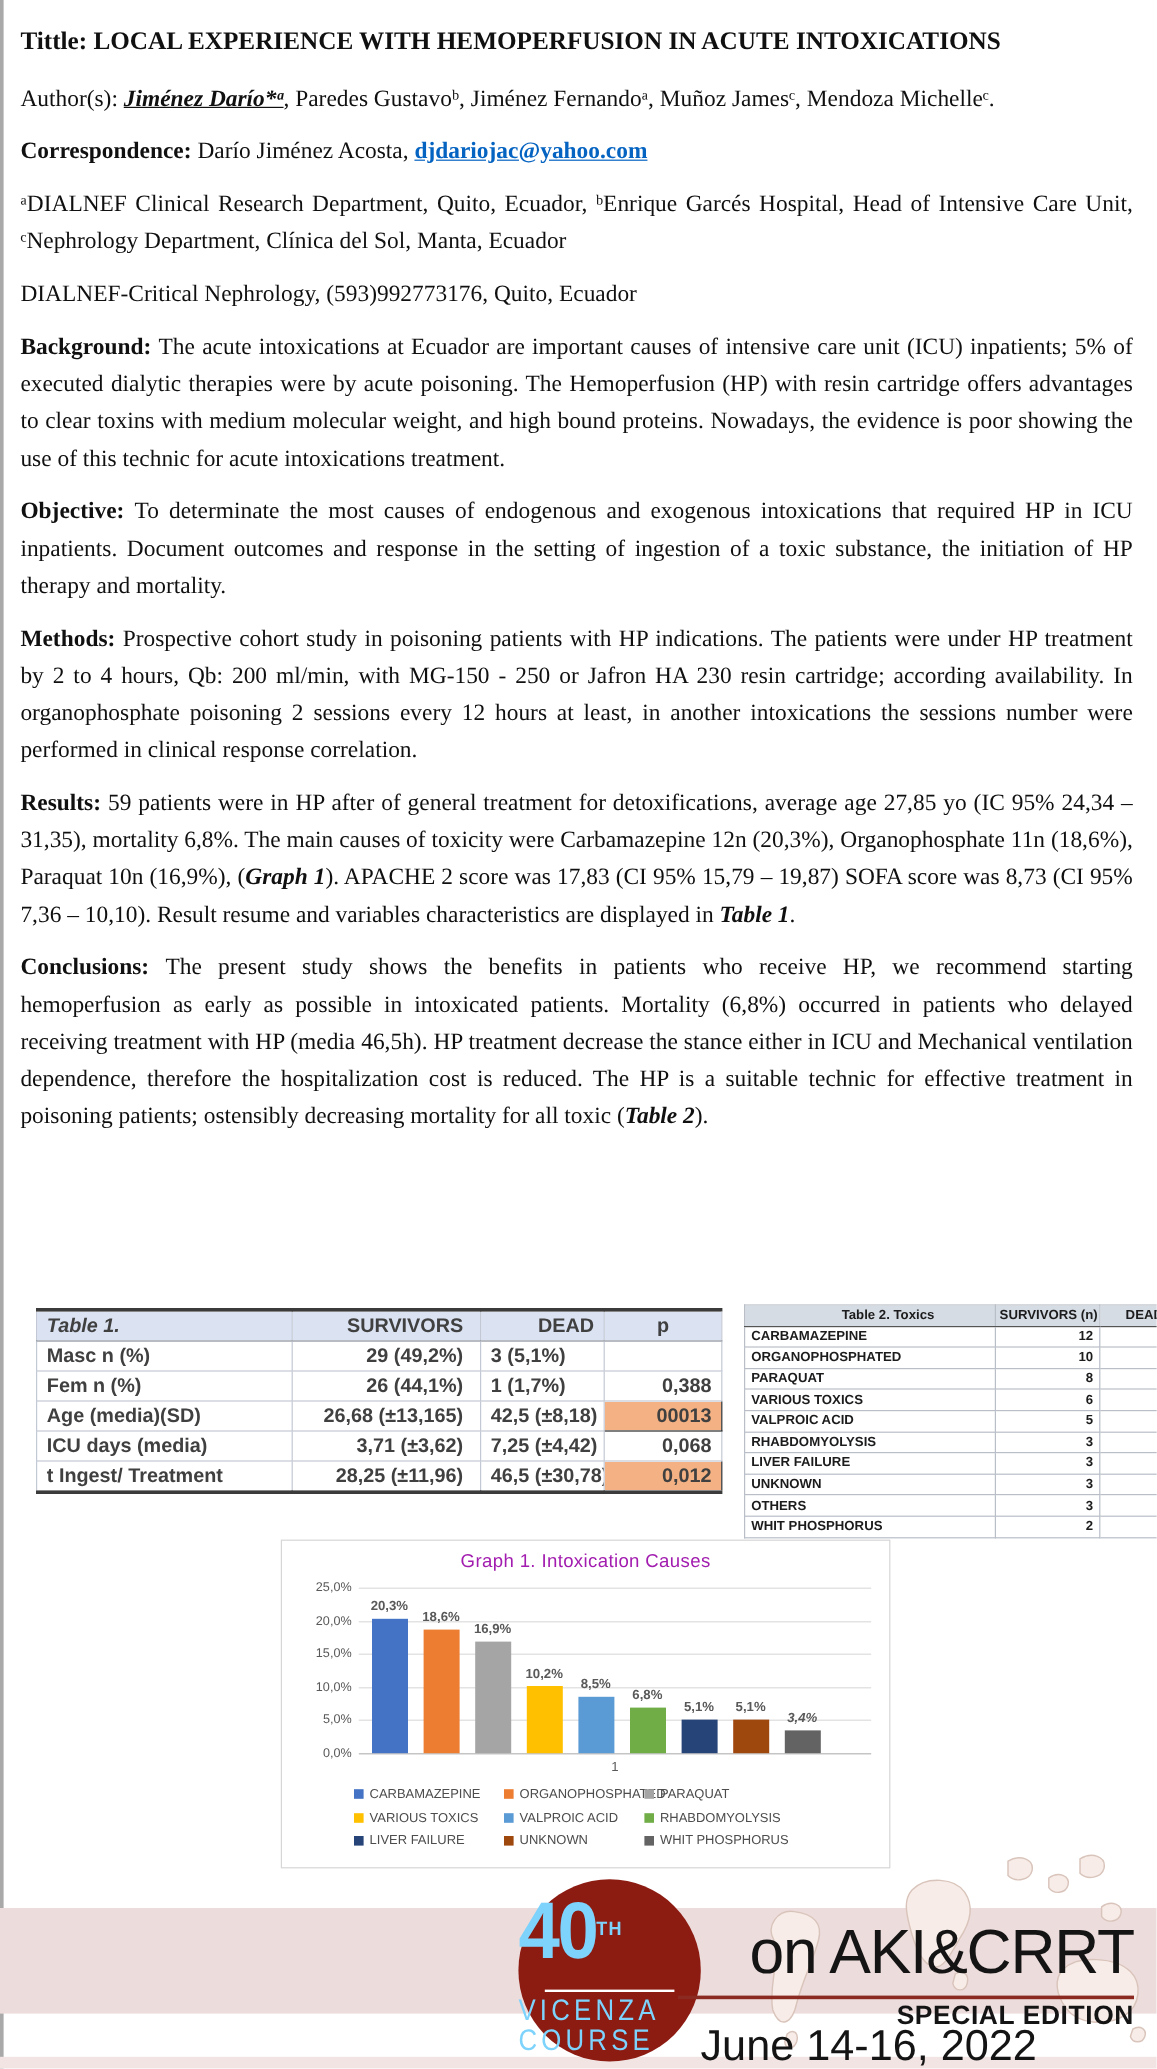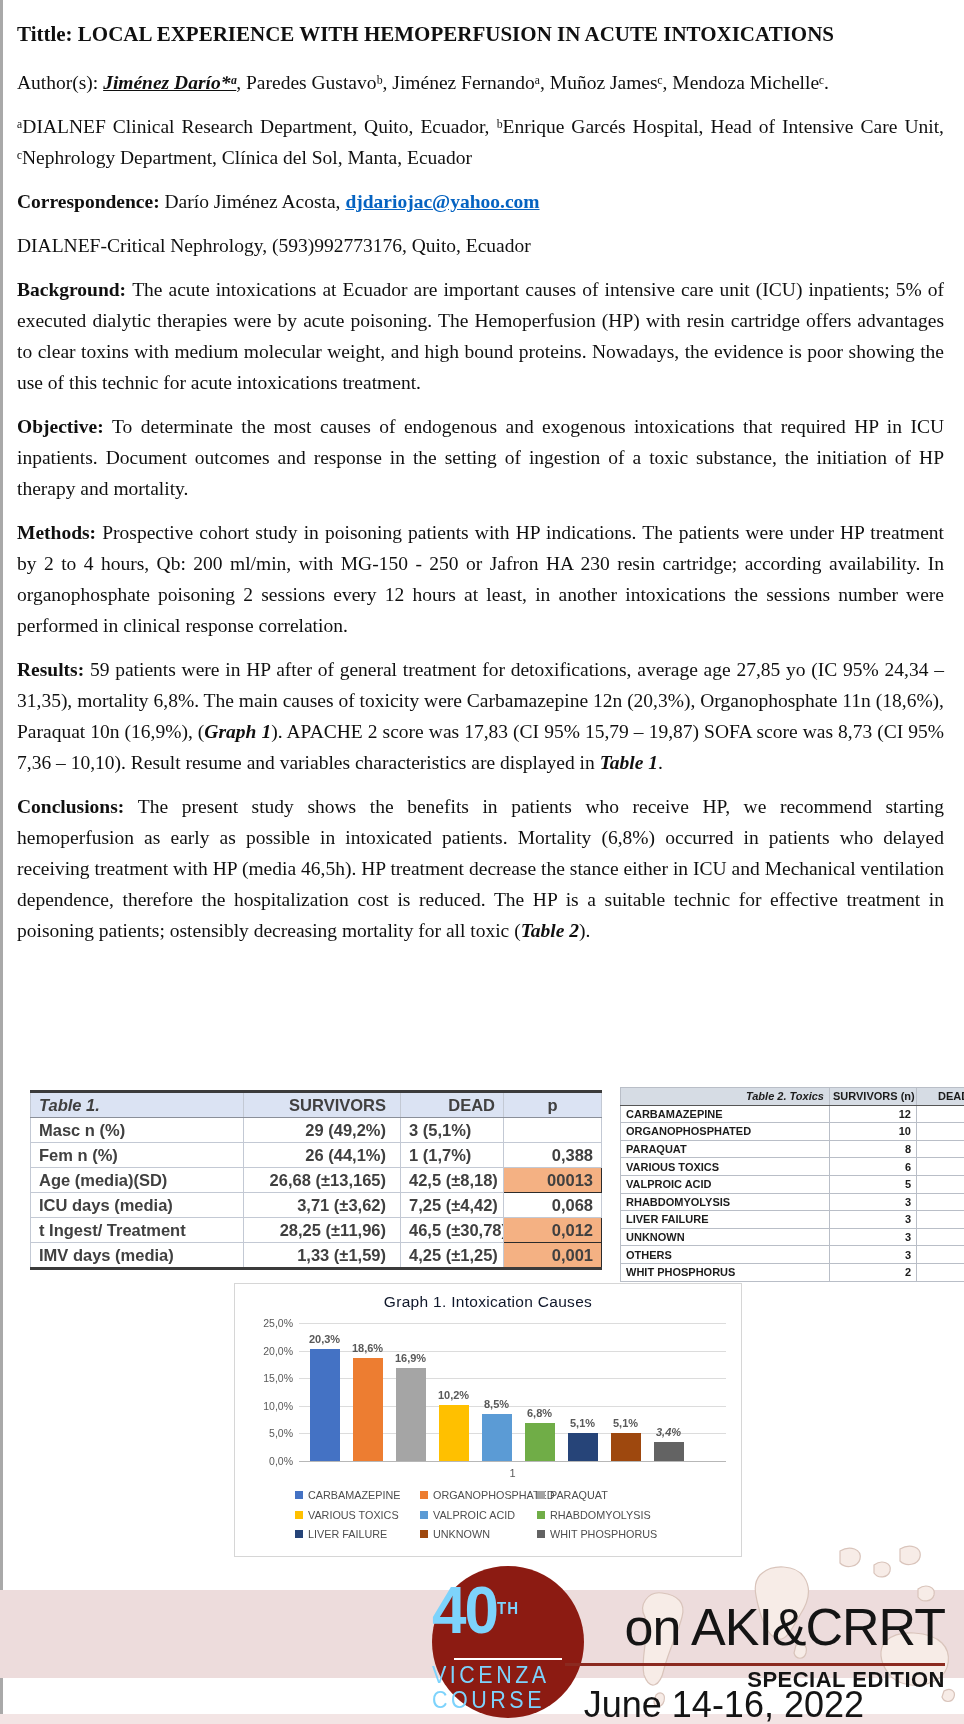--- a/index.html
+++ b/index.html
@@ -31,29 +31,29 @@
   .t1 th.c-p{text-align:center;}
   .t1 th.c-lbl{font-style:italic;}
   .t1 td.hl{background:var(--hl,#f4b183);border:1.7px solid #2b2b2b;}
 
   .t2{position:absolute;left:620px;top:1087px;width:294px;border-collapse:collapse;table-layout:fixed;
       font-family:"Liberation Sans", sans-serif;font-size:11px;font-weight:bold;color:#1c1c1c;
       border:1.6px solid #555;}
   .t2 th,.t2 td{border:1px solid #b9bec7;padding:0 5px;height:16.6px;overflow:hidden;white-space:nowrap;}
   .t2 thead th{background:var(--t2h,#d6dce4);border-bottom:1.6px solid #555;}
   .t2 .n{text-align:right;}
-  .t2 th.tt{font-style:italic;text-align:right;width:168px;padding-left:35px;}
+  .t2 th.tt{text-align:center;width:168px;padding-left:35px;}
   .t2 th.h1{width:78px;text-align:left;padding-left:3px;}
   .t2 th.h2{width:48px;text-align:left;padding-left:21px;}
 
   
   .chart{position:absolute;left:234px;top:1283px;width:506px;height:272px;background:#fff;
          border:1px solid #d6d6d6;font-family:"Liberation Sans", sans-serif;}
   .chart-title{position:absolute;top:9px;left:0;width:100%;text-align:center;
-               font-size:15.5px;color:#0f172a;letter-spacing:.3px;}
+               font-size:15.5px;color:#a21caf;letter-spacing:.3px;}
   .gridline{position:absolute;left:64px;width:427px;height:1px;background:#dcdcdc;}
   .gridline.base{background:#b7b7b7;}
   .ytick{position:absolute;left:4px;width:54px;text-align:right;font-size:10.5px;color:#595959;}
   .bar{position:absolute;width:30px;}
   .bar-label{position:absolute;font-size:11px;font-weight:bold;color:#595959;white-space:nowrap;
              transform:translateX(-50%);}
   .xtick{position:absolute;top:183px;left:64px;width:427px;text-align:center;
          font-size:11px;color:#595959;}
   .legend{position:absolute;left:60px;top:205px;display:grid;
           grid-template-columns:125px 117px auto;row-gap:7.5px;}
@@ -84,23 +84,23 @@
 <body>
 
 <div class="page">
   <div class="left-rule"></div>
 
   <div class="content">
     <p class="title"><span class="b">Tittle:</span> <span class="b">LOCAL EXPERIENCE WITH HEMOPERFUSION IN ACUTE INTOXICATIONS</span></p>
 
     <p><span>Author(s): </span><span class="authors-lead">Jiménez Darío*ᵃ</span><span>, Paredes Gustavoᵇ, Jiménez Fernandoᵃ, Muñoz Jamesᶜ, Mendoza Michelleᶜ.</span></p>
 
+    <p><span class="b">Correspondence: </span><span>Darío Jiménez Acosta, </span><a class="email">djdariojac@yahoo.com</a></p>
+
     <p>ᵃDIALNEF Clinical Research Department, Quito, Ecuador, ᵇEnrique Garcés Hospital, Head of Intensive Care Unit, ᶜNephrology Department, Clínica del Sol, Manta, Ecuador</p>
-
-    <p><span class="b">Correspondence: </span><span>Darío Jiménez Acosta, </span><a class="email">djdariojac@yahoo.com</a></p>
 
     <p>DIALNEF-Critical Nephrology, (593)992773176, Quito, Ecuador</p>
 
     <p><span class="b">Background: </span><span>The acute intoxications at Ecuador are important causes of intensive care unit (ICU) inpatients; 5% of executed dialytic therapies were by acute poisoning. The Hemoperfusion (HP) with resin cartridge offers advantages to clear toxins with medium molecular weight, and high bound proteins. Nowadays, the evidence is poor showing the use of this technic for acute intoxications treatment.</span></p>
 
     <p><span class="b">Objective: </span><span>To determinate the most causes of endogenous and exogenous intoxications that required HP in ICU inpatients. Document outcomes and response in the setting of ingestion of a toxic substance, the initiation of HP therapy and mortality.</span></p>
 
     <p><span class="b">Methods: </span><span>Prospective cohort study in poisoning patients with HP indications. The patients were under HP treatment by 2 to 4 hours, Qb: 200 ml/min, with MG-150 - 250 or Jafron HA 230 resin cartridge; according availability. In organophosphate poisoning 2 sessions every 12 hours at least, in another intoxications the sessions number were performed in clinical response correlation.</span></p>
 
     <p><span class="b">Results: </span><span>59 patients were in HP after of general treatment for detoxifications, average age 27,85 yo (IC 95% 24,34 – 31,35), mortality 6,8%. The main causes of toxicity were Carbamazepine 12n (20,3%), Organophosphate 11n (18,6%), Paraquat 10n (16,9%), (</span><span class="bi">Graph 1</span><span>). APACHE 2 score was 17,83 (CI 95% 15,79 – 19,87) SOFA score was 8,73 (CI 95% 7,36 – 10,10). Result resume and variables characteristics are displayed in </span><span class="bi">Table 1</span><span>.</span></p>
@@ -140,26 +140,20 @@
           <td class="c-lbl">ICU days (media)</td>
           <td class="c-surv">3,71 (±3,62)</td>
           <td class="c-dead">7,25 (±4,42)</td>
           <td class="c-p">0,068</td>
         </tr>
         <tr>
           <td class="c-lbl">t Ingest/ Treatment</td>
           <td class="c-surv">28,25 (±11,96)</td>
           <td class="c-dead">46,5 (±30,78)</td>
           <td class="c-p hl">0,012</td>
-        </tr>
-        <tr>
-          <td class="c-lbl">IMV days (media)</td>
-          <td class="c-surv">1,33 (±1,59)</td>
-          <td class="c-dead">4,25 (±1,25)</td>
-          <td class="c-p hl">0,001</td>
         </tr>
       </tbody>
   </table>
 
   <table class="t2">
     <thead>
       <tr>
         <th class="tt">Table 2. Toxics</th>
         <th class="h1">SURVIVORS (n)</th>
         <th class="h2">DEAD (n)</th>

